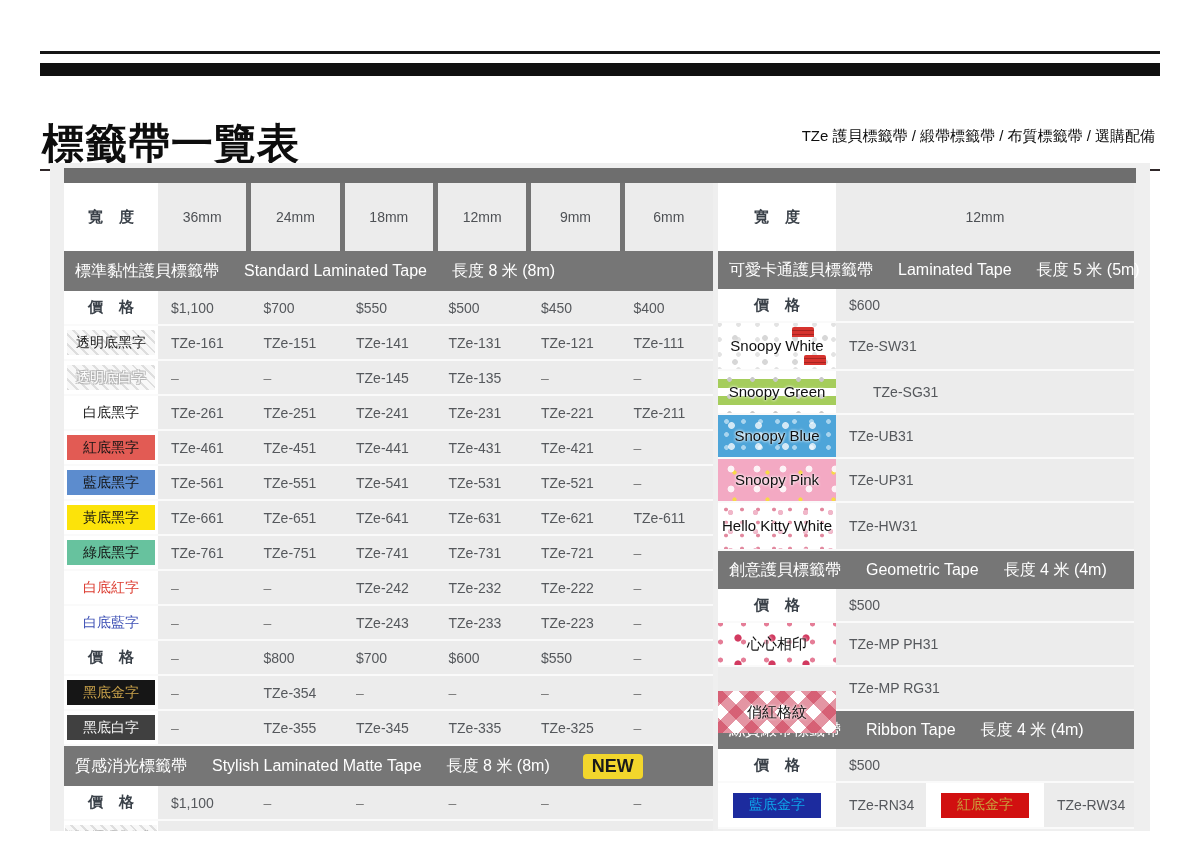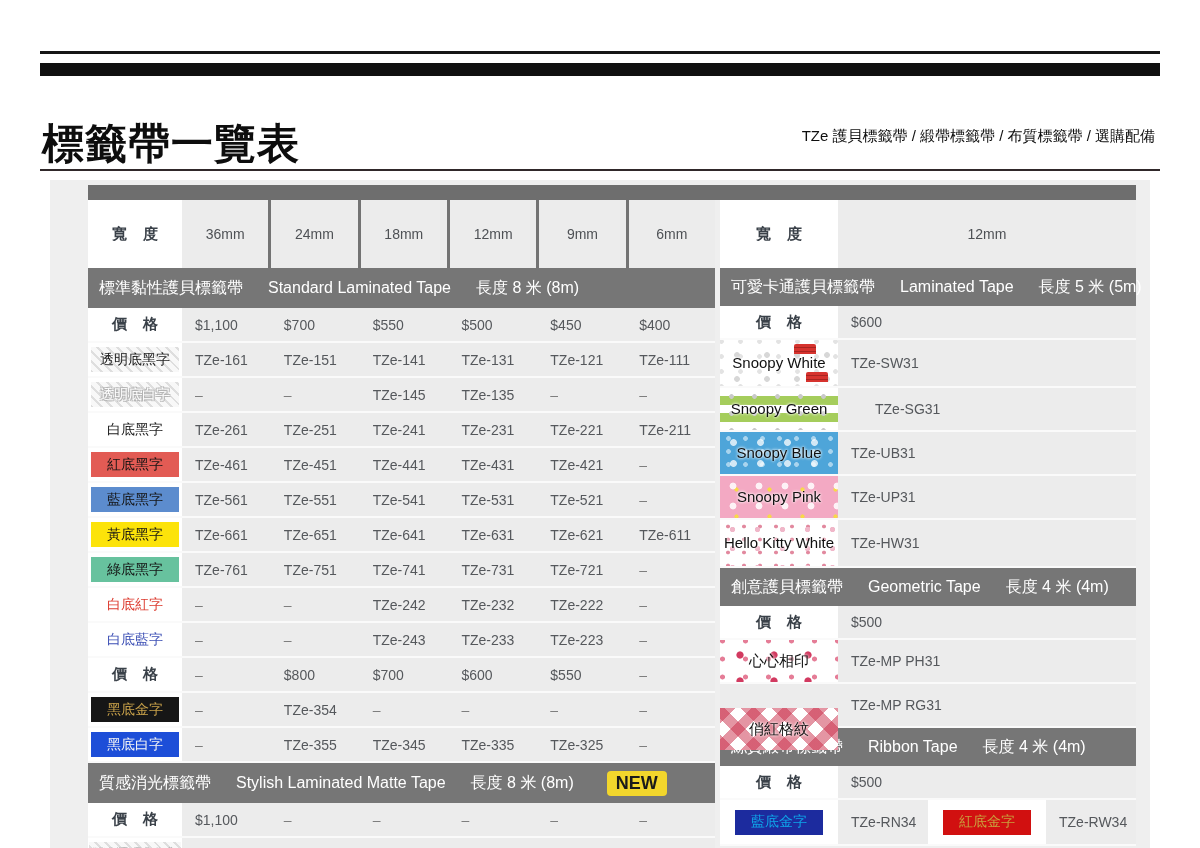--- a/index.html
+++ b/index.html
@@ -6,31 +6,31 @@
   body{font-family:"Liberation Sans","DejaVu Sans",sans-serif;}
   *{box-sizing:border-box;}
   .page{position:relative;width:1200px;height:848px;background:#fff;overflow:hidden;}
 
   .bar-thin{position:absolute;left:40px;top:51px;width:1120px;height:3px;background:#161616;}
   .bar-thick{position:absolute;left:40px;top:63px;width:1120px;height:13px;background:#101010;}
   .title{position:absolute;left:42px;top:88px;font-size:42px;font-weight:900;color:#0d0d0d;letter-spacing:1px;}
   .subtitle{position:absolute;right:45px;top:127px;font-size:15px;color:#0e0e0e;}
   .rule{position:absolute;left:40px;top:169px;width:1120px;height:2px;background:#30282a;}
 
-  .container{position:absolute;left:50px;top:180px;width:1100px;height:668px;background:#efefef;overflow:hidden;padding-left:24px;}
+  .container{position:absolute;left:50px;top:163px;width:1100px;height:668px;background:#efefef;overflow:hidden;}
   .strip{margin:5px 14px 0 14px;height:15px;background:#6e6e6e;}
   .tables{display:flex;margin:0 14px;gap:5px;align-items:flex-start;}
   .t-left{width:649px;}
   .t-right{width:416px;}
 
   .trow{display:flex;width:100%;}
   .wrow{height:68px;}
   .wrow .wcell{flex:1;background:#ececec;display:flex;align-items:center;justify-content:center;
     font-size:14px;color:#4e5155;}
-  .wrow .wcell + .wcell{border-left:3px solid #737373;}
+  .wrow .wcell + .wcell{border-left:5px solid #737373;}
   .lbl{background:#ffffff;display:flex;align-items:center;justify-content:center;flex:0 0 auto;position:relative;}
   .price-lbl{font-weight:700;color:#3a4149;font-size:15px;word-spacing:12px;white-space:nowrap;}
 
   .band{background:#767676;color:#fff;display:flex;align-items:center;padding-left:11px;gap:25px;font-size:16px;white-space:nowrap;}
   .t-left .band{height:40px;}
   .t-right .band{height:38px;}
   .new-badge{background:#f2d62c;color:#1a1a1a;font-weight:700;font-size:18px;padding:2px 9px;border-radius:4px;margin-left:8px;}
 
   .drow{height:35px;border-bottom:2px solid #fafafa;background:#ececec;}
   .drow .lbl{height:100%;}
@@ -43,21 +43,21 @@
   .sw-clear-black{color:#1d1d1d;}
   .sw-clear-white{color:#fdfdfd;text-shadow:-1px -1px 0 #b5b5b5,1px -1px 0 #b5b5b5,-1px 1px 0 #b5b5b5,1px 1px 0 #b5b5b5;}
   .sw-white-black{color:#1a1a1a;}
   .sw-red-black{background:#e25b54;color:#141414;}
   .sw-blue-black{background:#5c8cce;color:#141414;}
   .sw-yellow-black{background:#fce30a;color:#141414;}
   .sw-green-black{background:#67c29e;color:#141414;}
   .sw-white-red{color:#dc3a2e;}
   .sw-white-blue{color:#3d50b5;}
   .sw-black-gold{background:#161616;color:#c9a24a;}
-  .sw-black-white{background:#1d4ed8;color:#f5f5f5;}
+  .sw-black-white{background:#404040;color:#f5f5f5;}
   .sw-ribbon-blue{background:#1c2b9e;color:#0ea5e9;}
   .sw-ribbon-red{background:#d11010;color:#c9a03d;}
 
   .patcell{position:relative;display:flex;align-items:center;justify-content:center;flex:0 0 auto;height:100%;overflow:hidden;text-align:center;}
   .pat-text{position:relative;font-size:15px;color:#101010;text-shadow:0 0 3px #fff,0 0 3px #fff;line-height:1.15;}
   .pat-snoopy-white{background-color:#fff;
     background-image:radial-gradient(circle,#d7d7d7 2.5px,rgba(0,0,0,0) 3.2px),radial-gradient(circle,#e3e3e3 2px,rgba(0,0,0,0) 2.7px);
     background-size:30px 24px,19px 15px;background-position:2px 3px,11px 9px;}
   .pat-snoopy-white::before,.pat-snoopy-white::after{content:"";position:absolute;width:22px;height:10px;border-radius:2px 2px 0 0;
     background:repeating-linear-gradient(180deg,#d6332e 0 3px,#a82420 3px 4px);}

